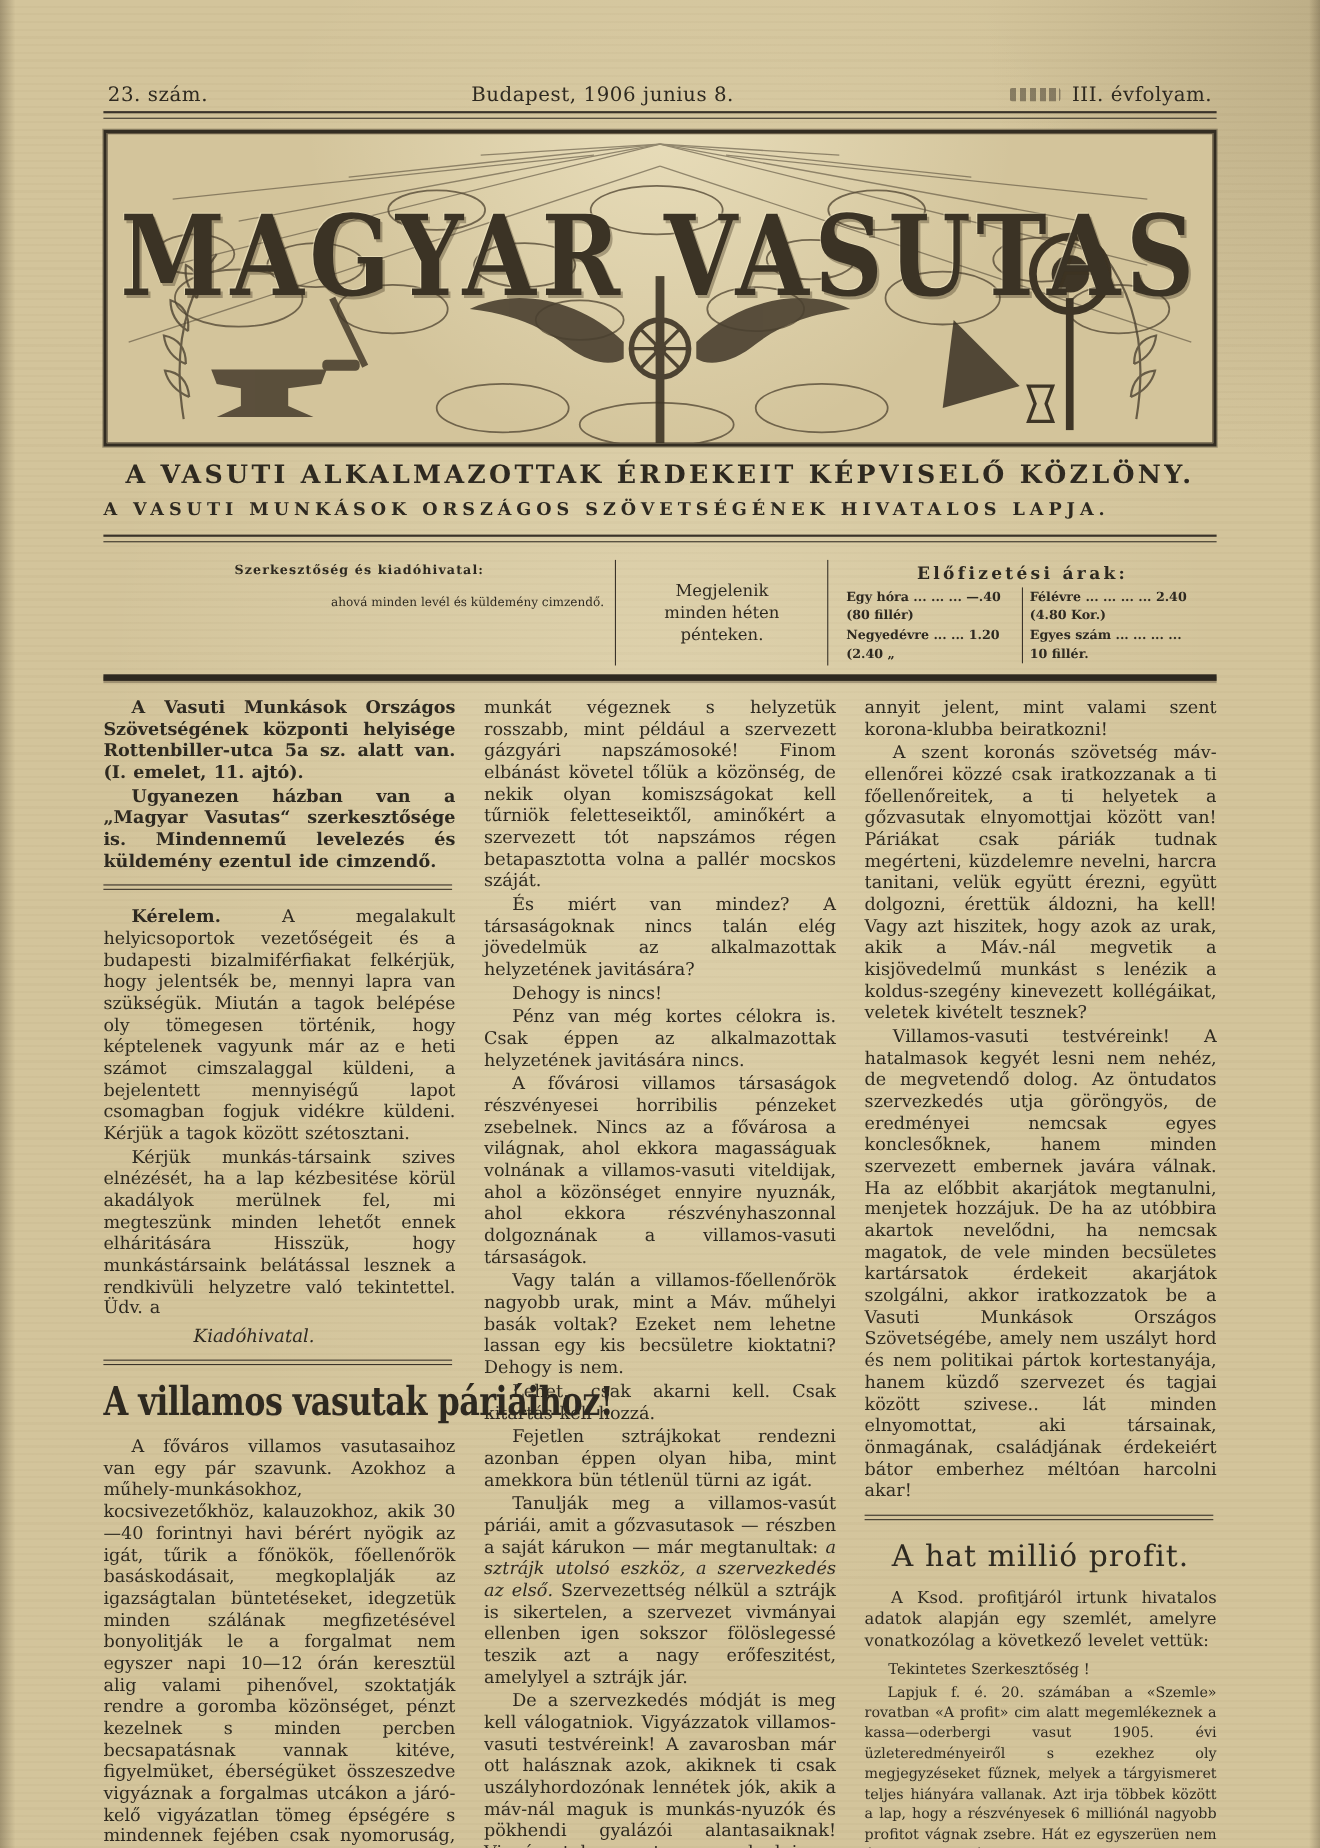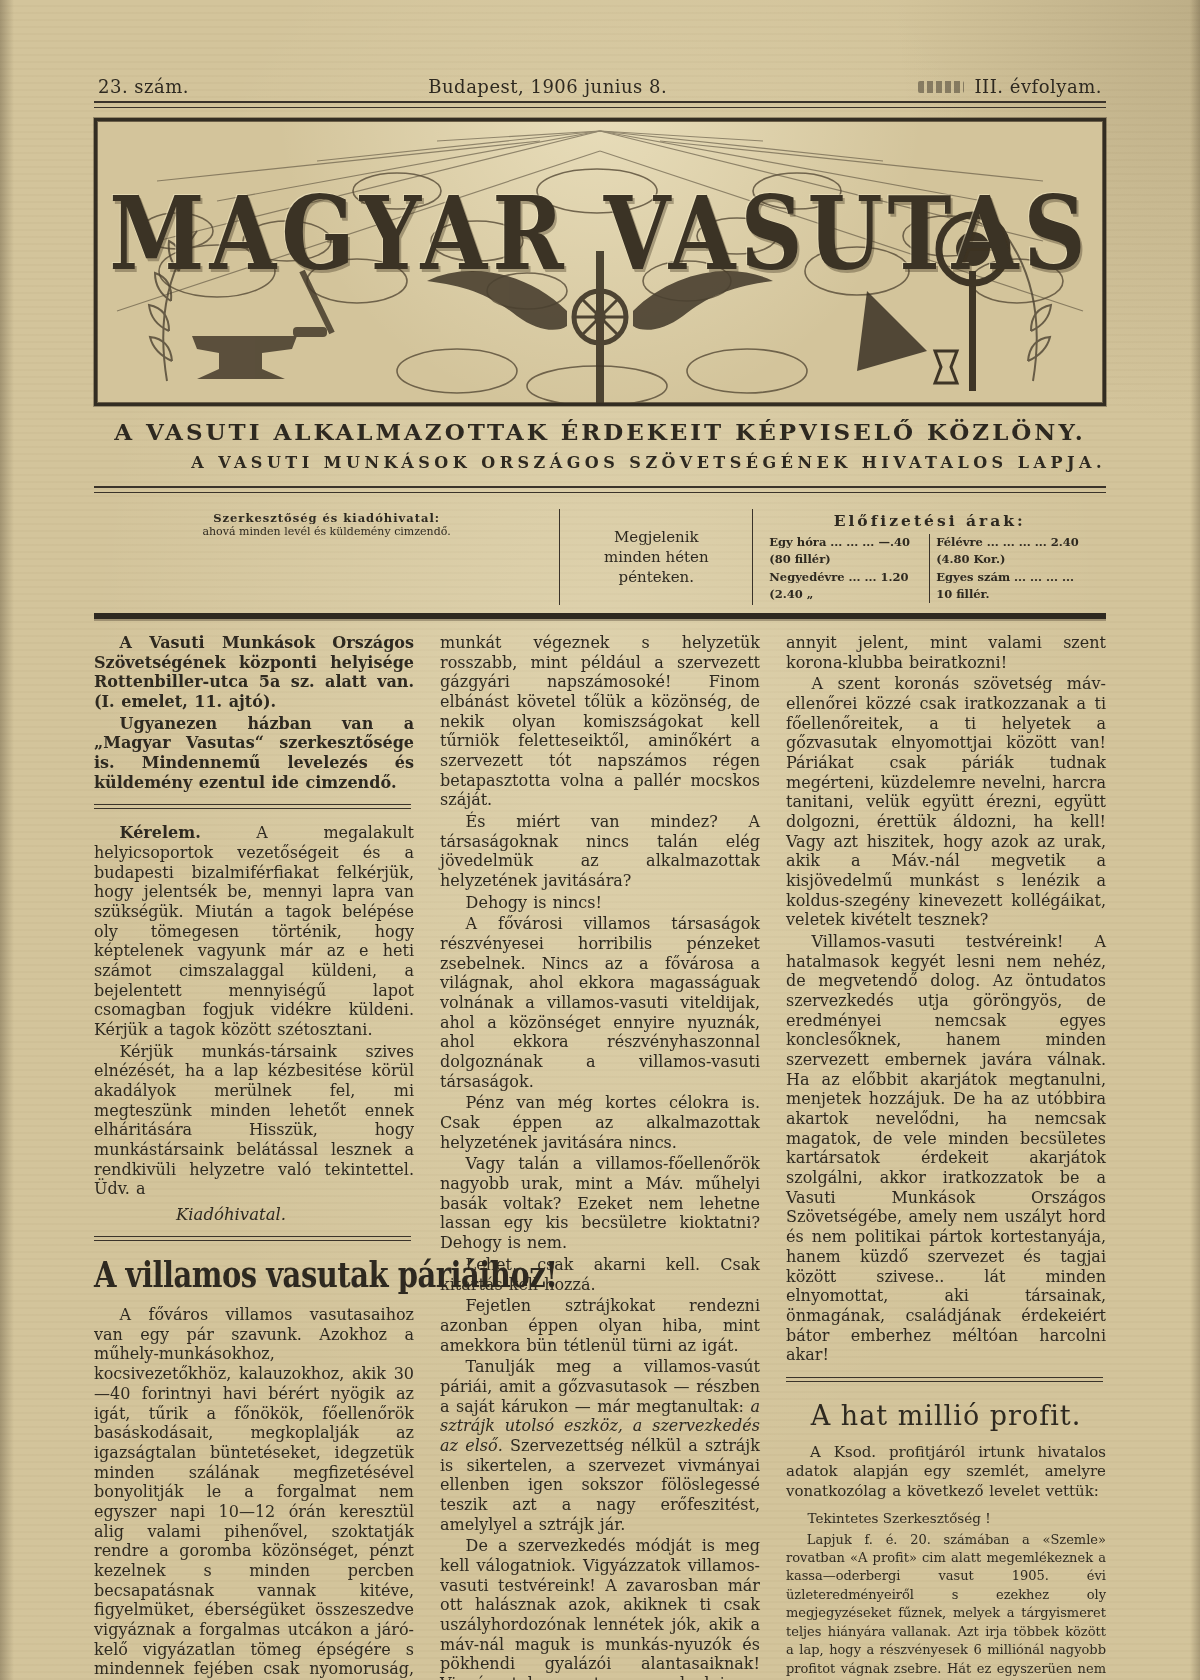--- a/index.html
+++ b/index.html
@@ -35,33 +35,33 @@
   .masthead svg{position:absolute;inset:0;}
   .mast-title{position:absolute;left:0;right:0;top:70px;text-align:center;
     font-size:86px;font-weight:bold;letter-spacing:5px;color:#3b3325;
     text-shadow:2px 2px 0 rgba(60,50,30,.35), -1px -1px 0 rgba(245,235,200,.5);
     font-family:"DejaVu Serif","Liberation Serif",serif;line-height:1;
     transform:scaleY(1.18);white-space:nowrap;}
 
   
   .subtitle1{margin-top:12px;text-align:center;font-weight:bold;font-size:23px;
     letter-spacing:3px;color:#2e2920;}
-  .subtitle2{margin-top:8px;text-align:right;font-weight:bold;font-size:16px;
+  .subtitle2{margin-top:8px;text-align:left;font-weight:bold;font-size:16px;
     letter-spacing:4.5px;color:#2e2920;}
 
   
   .infobar-wrap{margin-top:14px;}
   .infobar{display:flex;align-items:stretch;padding:6px 0 8px 0;}
   .infobar .cell{padding:2px 10px;}
   .cell.office{flex:0 0 44%;text-align:center;}
   .cell.appears{flex:0 0 17%;text-align:center;border-left:1.5px solid #3a332a;border-right:1.5px solid #3a332a;}
   .cell.prices{flex:1;}
   .office .h{font-size:11.5px;font-weight:bold;letter-spacing:1px;}
   .office .a{font-size:15.5px;font-weight:bold;margin-top:3px;}
-  .office .n{font-size:11px;margin-top:0;}
+  .office .n{font-size:11px;margin-top:16px;text-align:right;}
   .appears{font-weight:normal;font-size:15px;line-height:1.35;display:flex;flex-direction:column;justify-content:center;}
   .prices .h{text-align:center;font-size:15.5px;font-weight:bold;letter-spacing:3px;margin-bottom:4px;}
   .price-cols{display:flex;font-size:11.5px;font-weight:bold;}
   .price-col{flex:1;padding:0 6px;line-height:1.5;}
   .price-col.left{border-right:1.2px solid #3a332a;}
   .rule-heavy{height:6px;background:#2e2920;box-shadow:0 2px 0 rgba(60,50,35,.35);}
 
   
   .columns{display:flex;gap:26px;margin-top:14px;}
   .col{flex:1;min-width:0;}
@@ -220,22 +220,22 @@
       <div class="secrule"></div>
       <h1 class="headline">A villamos vasutak páriáihoz!</h1>
       <p class="par">A főváros villamos vasutasaihoz van egy pár szavunk. Azokhoz a műhely-munkásokhoz, kocsivezetőkhöz, kalauzokhoz, akik 30—40 forintnyi havi bérért nyögik az igát, tűrik a főnökök, főellenőrök basáskodásait, megkoplalják az igazságtalan büntetéseket, idegzetük minden szálának megfizetésével bonyolitják le a forgalmat nem egyszer napi 10—12 órán keresztül alig valami pihenővel, szoktatják rendre a goromba közönséget, pénzt kezelnek s minden percben becsapatásnak vannak kitéve, figyelmüket, éberségüket összeszedve vigyáznak a forgalmas utcákon a járó-kelő vigyázatlan tömeg épségére s mindennek fejében csak nyomoruság, koplalás, elcsigázottság, szidalom a részük.</p>
 
     </div>
 
     <div class="col">
       <p class="par nind">munkát végeznek s helyzetük rosszabb, mint például a szervezett gázgyári napszámosoké! Finom elbánást követel tőlük a közönség, de nekik olyan komiszságokat kell tűrniök feletteseiktől, aminőkért a szervezett tót napszámos régen betapasztotta volna a pallér mocskos száját.</p>
       <p class="par">És miért van mindez? A társaságoknak nincs talán elég jövedelmük az alkalmazottak helyzetének javitására?</p>
       <p class="par">Dehogy is nincs!</p>
+      <p class="par">Pénz van még kortes célokra is. Csak éppen az alkalmazottak helyzetének javitására nincs.</p>
       <p class="par">A fővárosi villamos társaságok részvényesei horribilis pénzeket zsebelnek. Nincs az a fővárosa a világnak, ahol ekkora magasságuak volnának a villamos-vasuti viteldijak, ahol a közönséget ennyire nyuznák, ahol ekkora részvényhaszonnal dolgoznának a villamos-vasuti társaságok.</p>
-      <p class="par">Pénz van még kortes célokra is. Csak éppen az alkalmazottak helyzetének javitására nincs.</p>
       <p class="par">Vagy talán a villamos-főellenőrök nagyobb urak, mint a Máv. műhelyi basák voltak? Ezeket nem lehetne lassan egy kis becsületre kioktatni? Dehogy is nem.</p>
       <p class="par">Lehet, csak akarni kell. Csak kitartás kell hozzá.</p>
       <p class="par">Fejetlen sztrájkokat rendezni azonban éppen olyan hiba, mint amekkora bün tétlenül türni az igát.</p>
       <p class="par"><span>Tanulják meg a villamos-vasút páriái, amit a gőzvasutasok — részben a saját kárukon — már megtanultak: </span><span class="em">a sztrájk utolsó eszköz, a szervezkedés az első.</span><span> Szervezettség nélkül a sztrájk is sikertelen, a szervezet vivmányai ellenben igen sokszor fölöslegessé teszik azt a nagy erőfeszitést, amelylyel a sztrájk jár.</span></p>
       <p class="par">De a szervezkedés módját is meg kell válogatniok. Vigyázzatok villamos-vasuti testvéreink! A zavarosban már ott halásznak azok, akiknek ti csak uszályhordozónak lennétek jók, akik a máv-nál maguk is munkás-nyuzók és pökhendi gyalázói alantasaiknak! Vigyázzatok, mert szervezkedni — nem</p>
     </div>
 
     <div class="col">
       <p class="par nind">annyit jelent, mint valami szent korona-klubba beiratkozni!</p>
       <p class="par">A szent koronás szövetség máv-ellenőrei közzé csak iratkozzanak a ti főellenőreitek, a ti helyetek a gőzvasutak elnyomottjai között van! Páriákat csak páriák tudnak megérteni, küzdelemre nevelni, harcra tanitani, velük együtt érezni, együtt dolgozni, érettük áldozni, ha kell! Vagy azt hiszitek, hogy azok az urak, akik a Máv.-nál megvetik a kisjövedelmű munkást s lenézik a koldus-szegény kinevezett kollégáikat, veletek kivételt tesznek?</p>

